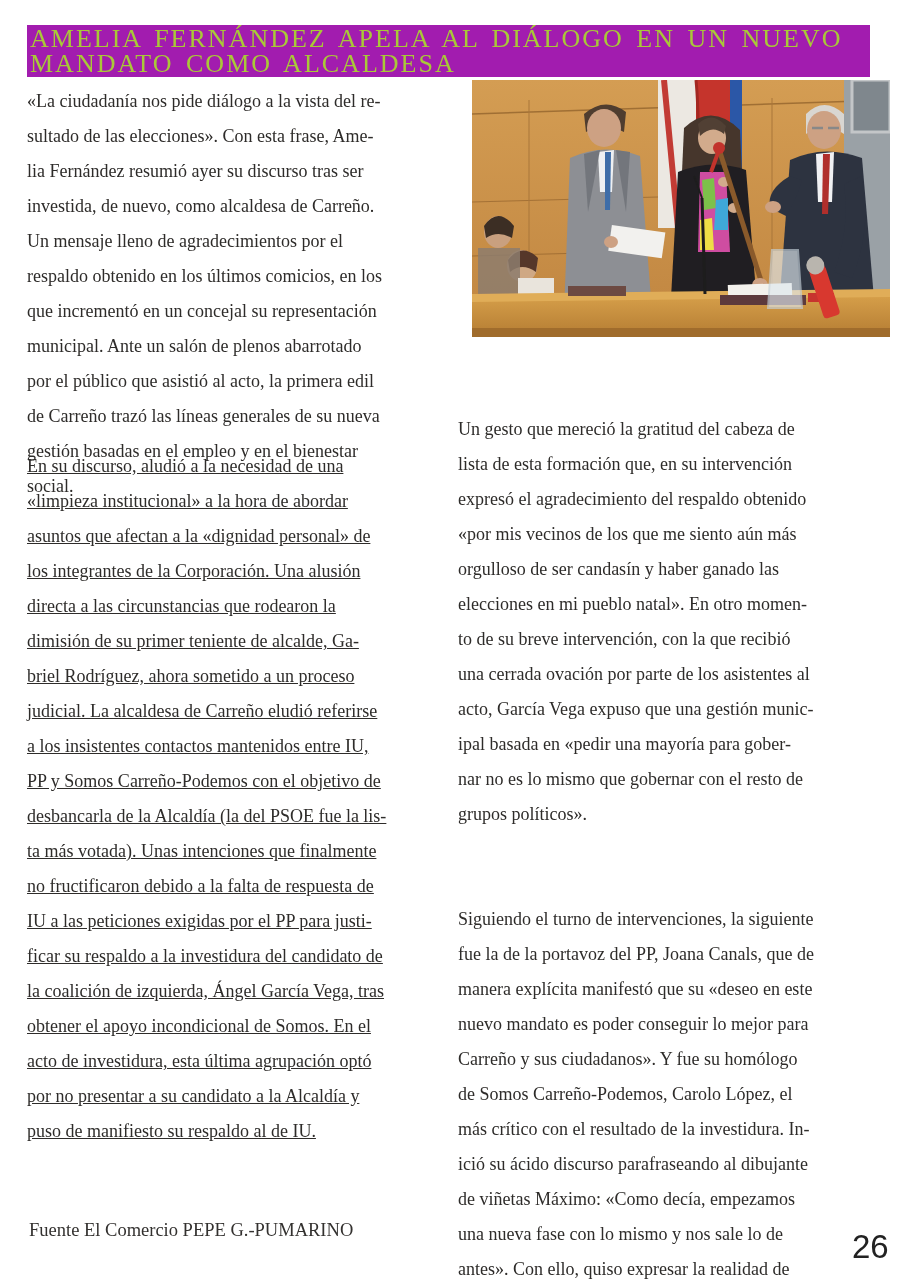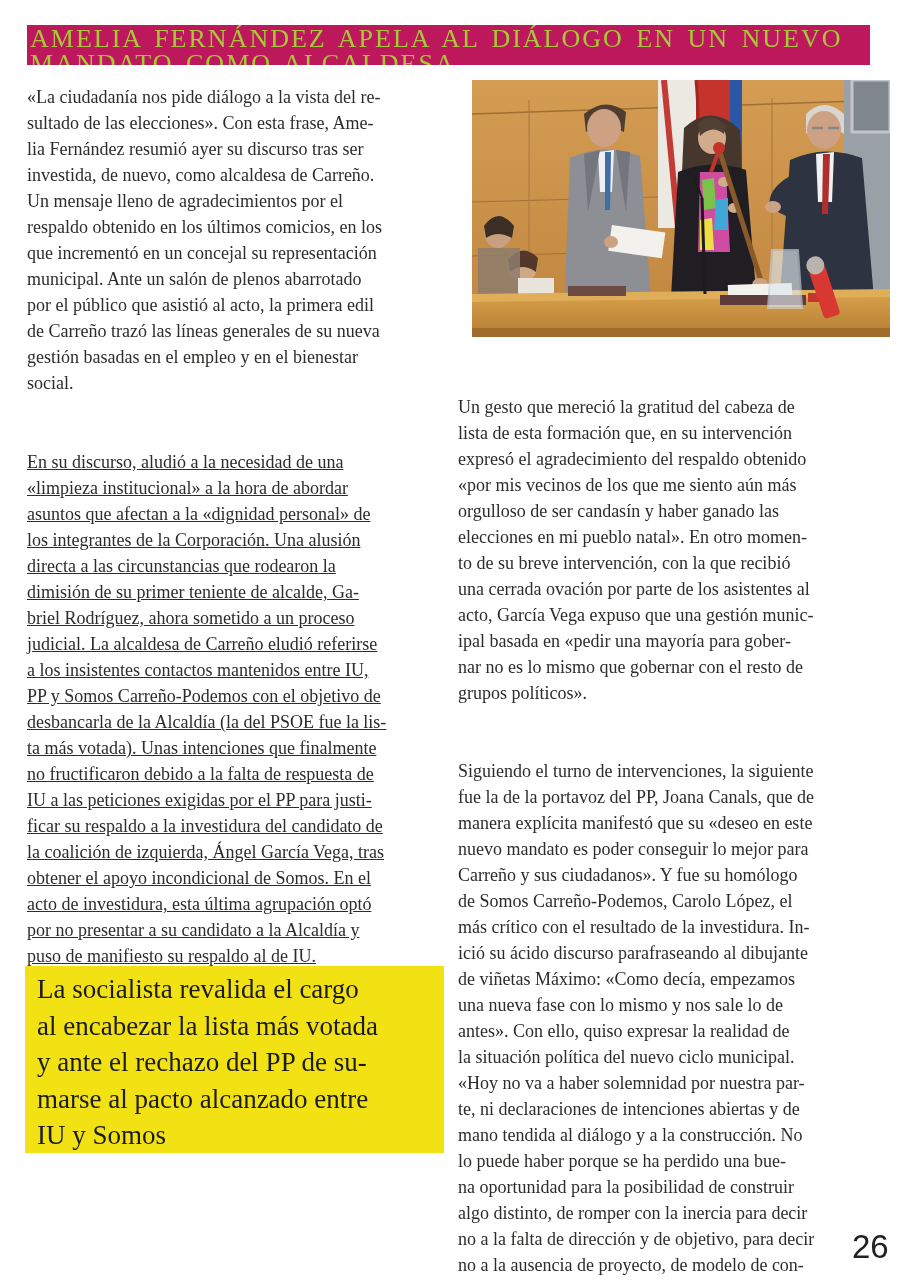--- a/index.html
+++ b/index.html
@@ -2,34 +2,34 @@
 <html><head>
 <meta charset="utf-8">
 <style>
   html,body{margin:0;padding:0;background:#e8e8e8;}
   .page{
     position:relative;width:906px;height:1280px;background:#ffffff;
     margin:0 auto;overflow:hidden;
     font-family:"Liberation Serif","DejaVu Serif",serif;color:#2e2c2a;
   }
   .headline-bar{
-    position:absolute;left:27px;top:25px;width:843px;height:40px;
-    background:#be185d;overflow:hidden;
+    position:absolute;left:27px;top:25px;width:843px;height:52px;
+    background:#a21caf;overflow:hidden;
   }
   .headline-bar h1{
     margin:0;padding:1px 0 0 3px;
     font-size:26px;line-height:25px;font-weight:normal;
     letter-spacing:2px;word-spacing:4px;
     color:#a9c838;text-transform:uppercase;white-space:pre;
   }
   .photo{
     position:absolute;left:472px;top:80px;width:418px;height:257px;display:block;
   }
   .body-text{
-    position:absolute;font-size:18px;line-height:26px;white-space:pre;
+    position:absolute;font-size:18px;line-height:35px;white-space:pre;
   }
   #left-p1{left:27px;top:84px;width:425px;}
   #left-p2{left:27px;top:449px;width:425px;text-decoration:underline;}
   #right-col{left:458px;top:342px;width:434px;}
   #right-col div{white-space:pre;}
   .pull-quote{
     position:absolute;left:25px;top:966px;width:419px;height:187px;
     background:#f2e214;box-sizing:border-box;padding:5px 0 0 12px;
   }
   .pull-quote span{
@@ -180,27 +180,20 @@
 ta más votada). Unas intenciones que finalmente
 no fructificaron debido a la falta de respuesta de
 IU a las peticiones exigidas por el PP para justi-
 ficar su respaldo a la investidura del candidato de
 la coalición de izquierda, Ángel García Vega, tras
 obtener el apoyo incondicional de Somos. En el
 acto de investidura, esta última agrupación optó
 por no presentar a su candidato a la Alcaldía y
 puso de manifiesto su respaldo al de IU.</div>
 
-  <div class="pull-quote">
-    <span>La socialista revalida el cargo
-al encabezar la lista más votada
-y ante el rechazo del PP de su-
-marse al pacto alcanzado entre
-IU y Somos</span>
-  </div>
 
   <div id="right-col" class="body-text">
     <div>Un gesto que mereció la gratitud del cabeza de
 lista de esta formación que, en su intervención
 expresó el agradecimiento del respaldo obtenido
 «por mis vecinos de los que me siento aún más
 orgulloso de ser candasín y haber ganado las
 elecciones en mi pueblo natal». En otro momen-
 to de su breve intervención, con la que recibió
 una cerrada ovación por parte de los asistentes al
@@ -227,16 +220,17 @@
 na oportunidad para la posibilidad de construir
 algo distinto, de romper con la inercia para decir
 no a la falta de dirección y de objetivo, para decir
 no a la ausencia de proyecto, de modelo de con-
 cejo», sentenció. El bastón de mando fue recogi-
 do por la alcaldesa de manos del edil de mayor
 edad, Manuel Noceda, quien presidió la mesa de
 la sesión de investidura.</div>
   </div>
 
+  <div class="credit">Fuente El Comercio PEPE G.-PUMARINO</div>
 
   <div class="page-number">26</div>
 
 </div>
 
 </body></html>

